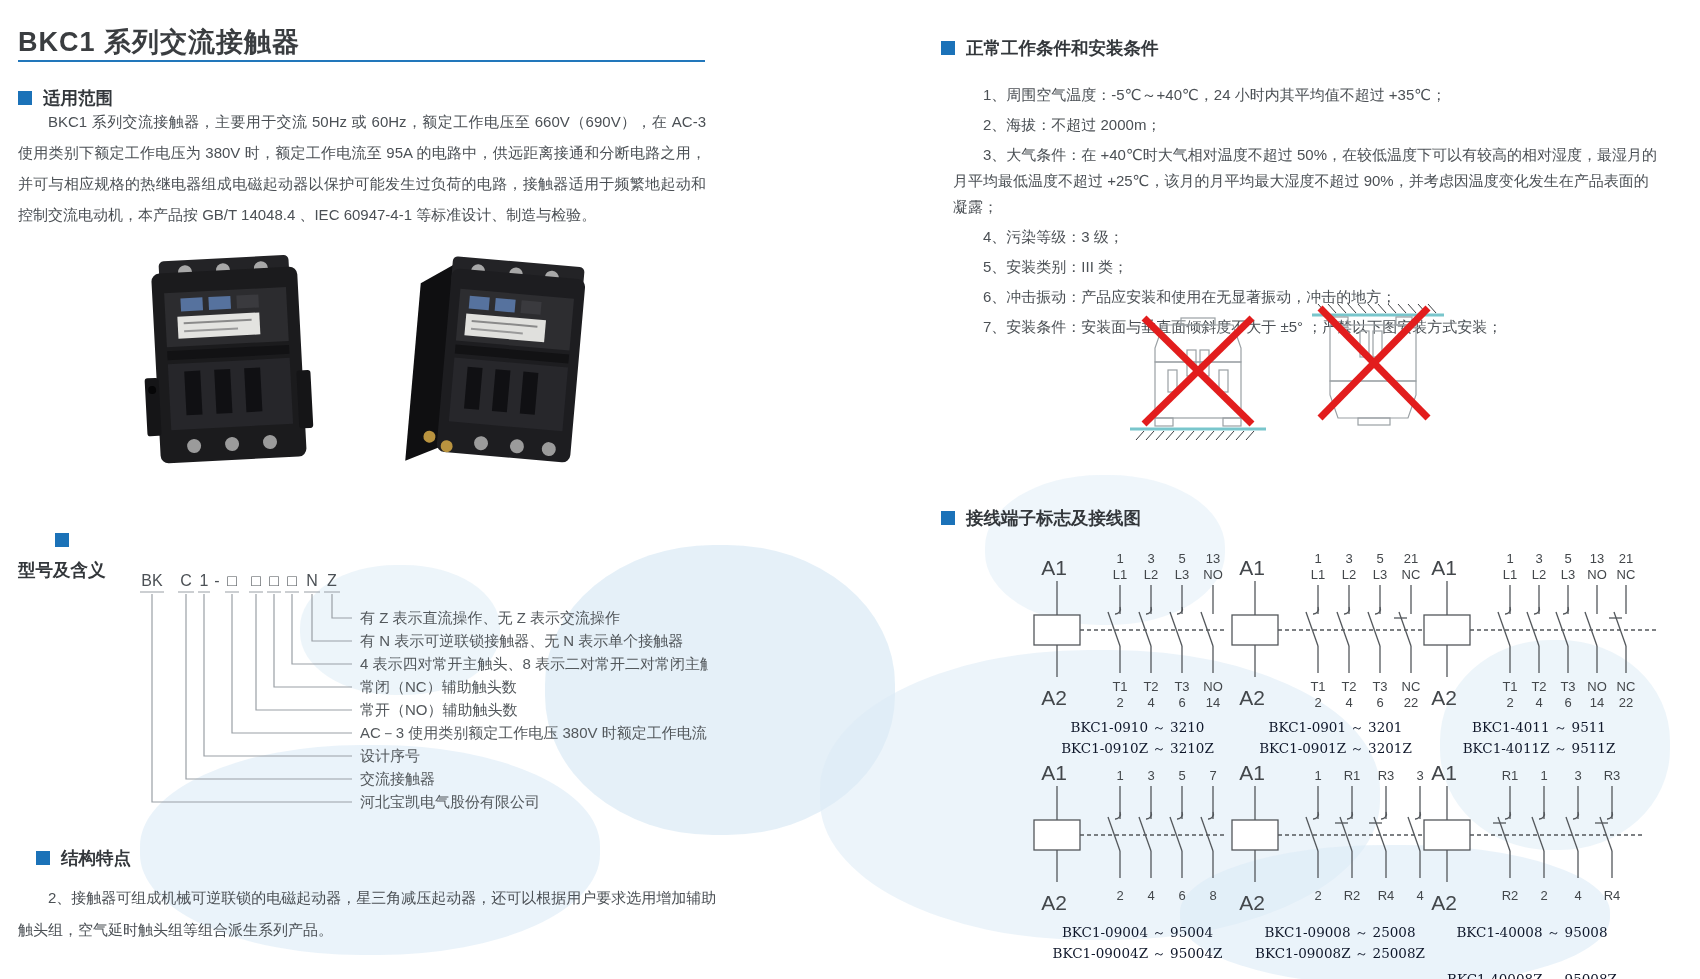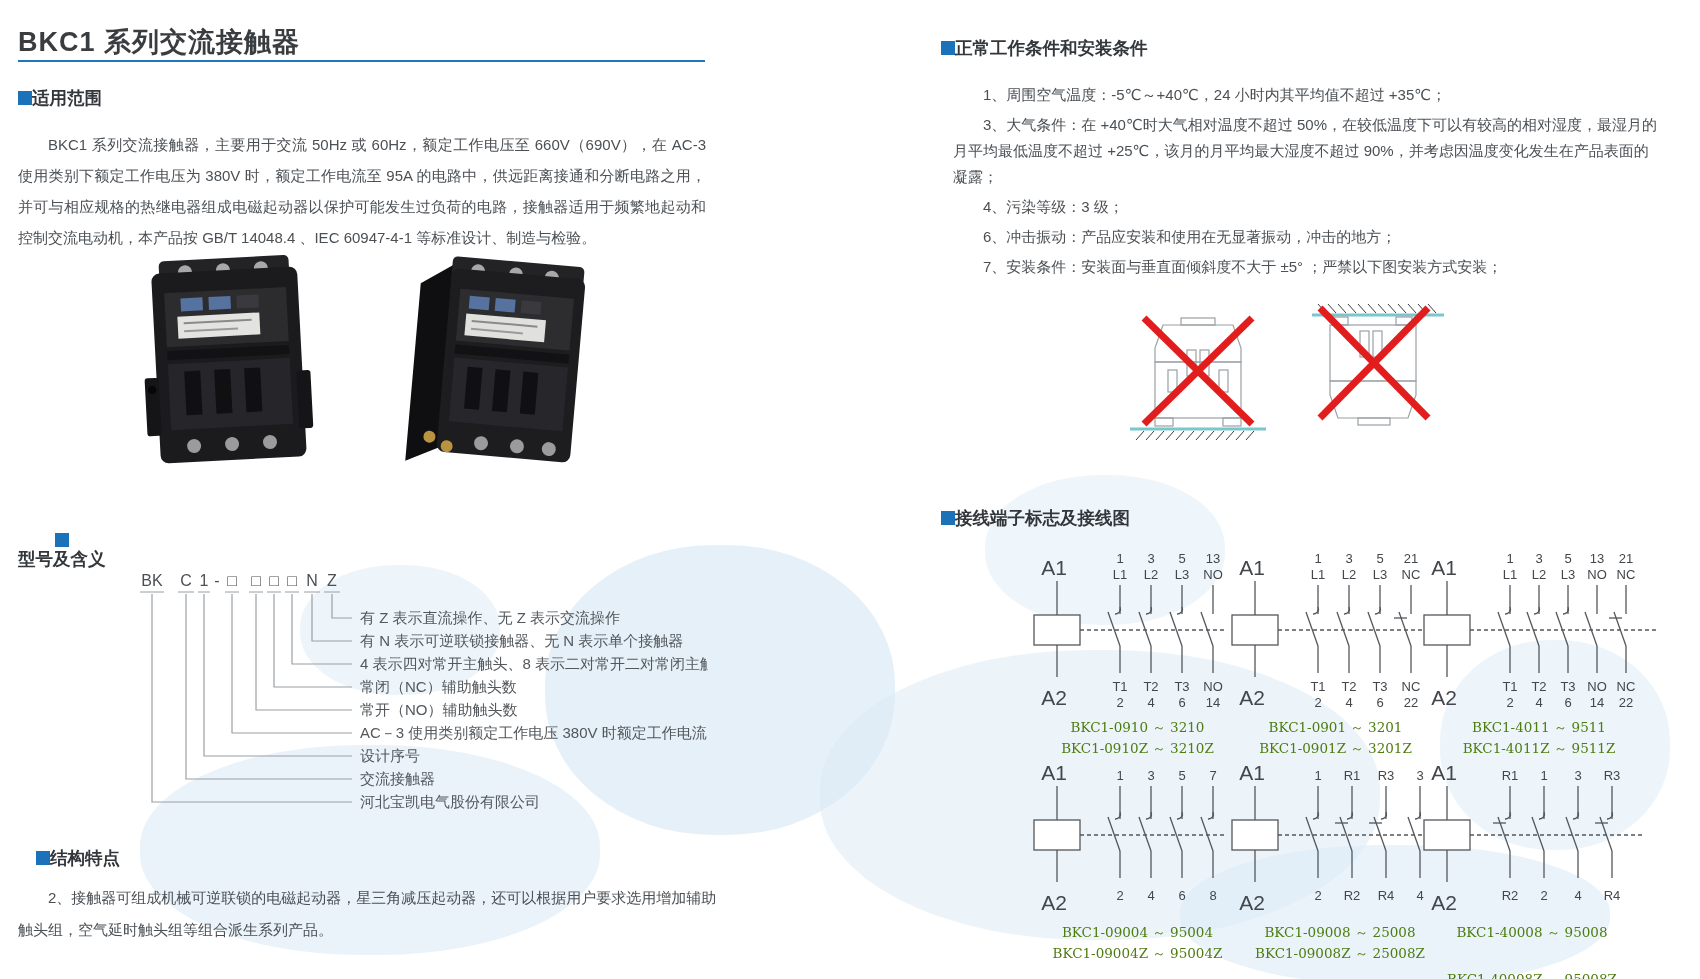--- a/index.html
+++ b/index.html
@@ -2,40 +2,40 @@
 <html><head>
 <meta charset="utf-8">
 <style>
   html,body{margin:0;padding:0;background:#fff;}
   .page{position:relative;width:1700px;height:979px;background:#ffffff;overflow:hidden;
         font-family:"Liberation Sans","DejaVu Sans",sans-serif;color:#4b5055;}
   .wm{position:absolute;background:#dcebf6;border-radius:48%;z-index:0;}
   .layer{position:absolute;z-index:1;}
   .page-title{left:18px;top:24px;font-size:27px;font-weight:bold;color:#3a3d40;letter-spacing:1px;}
   .title-rule{left:18px;top:60px;width:687px;height:2px;background:#2277bb;}
-  .sec-head{display:flex;align-items:center;gap:0;font-size:17.5px;font-weight:bold;color:#33373b;}
+  .sec-head{display:flex;align-items:center;gap:11px;font-size:17.5px;font-weight:bold;color:#33373b;}
   .sq{width:14px;height:14px;background:#1b72b8;flex:0 0 auto;}
   .body-text{font-size:15px;line-height:31px;text-align:justify;color:#4b5055;}
   .indent{text-indent:2em;}
-  .scope{left:18px;top:129px;width:688px;}
+  .scope{left:18px;top:106px;width:688px;}
   .features{left:18px;top:882px;width:700px;font-size:15px;line-height:32px;}
   .features p{margin:0;text-indent:2em;}
   .cond-list{left:941px;top:82px;width:716px;font-size:15px;line-height:26px;}
   .cond-list div{margin:0 0 4px 12px;text-indent:2em;}
   .wire-head{left:941px;top:506px;}
   .cond-head{left:941px;top:36px;}
   .model-head{left:18px;top:533px;flex-direction:column;}
   .feat-head{left:18px;top:846px;padding-left:18px;}
   .scope-head{left:18px;top:86px;}
   svg text{font-family:"Liberation Sans","DejaVu Sans",sans-serif;}
   .model-svg text{font-size:15px;fill:#53585c;}
   .model-svg text.code{font-size:16px;fill:#4b5055;text-anchor:middle;}
   .mline{stroke:#9aa0a6;stroke-width:1.2;fill:none;}
   .wcell{position:absolute;z-index:1;}
-  .wcap{font-family:"DejaVu Serif","Liberation Serif",serif;font-size:13.5px;color:#4d7c0f;
+  .wcap{font-family:"DejaVu Serif","Liberation Serif",serif;font-size:13.5px;color:#0f172a;
         text-align:center;line-height:21px;}
   .wire-svg line,.wire-svg path{stroke:#53575b;stroke-width:1.3;fill:none;}
   .wire-svg rect{stroke:#53575b;stroke-width:1.3;fill:#fff;}
   .wire-svg text{font-size:13px;fill:#43474b;text-anchor:middle;}
   .wire-svg text.big{font-size:21px;}
   .outline{stroke:#9aa0a4;stroke-width:1.2;fill:none;}
   .teal{stroke:#79c6cc;stroke-width:3;}
   .hatch{stroke:#3a3d40;stroke-width:1;}
   .redx{stroke:#e21d1d;stroke-width:7;}
 </style>
@@ -161,22 +161,24 @@
   <div class="layer features">
     <p>2、接触器可组成机械可逆联锁的电磁起动器，星三角减压起动器，还可以根据用户要求选用增加辅助触头组，空气延时触头组等组合派生系列产品。</p>
   </div>
 
   <div class="layer sec-head cond-head">
     <span class="sq"></span>
     <span>正常工作条件和安装条件</span>
   </div>
   <div class="layer cond-list">
     <div>1、周围空气温度：-5℃～+40℃，24 小时内其平均值不超过 +35℃；</div>
+    <div>2、海拔：不超过 2000m；</div>
     <div>3、大气条件：在 +40℃时大气相对温度不超过 50%，在较低温度下可以有较高的相对湿度，最湿月的月平均最低温度不超过 +25℃，该月的月平均最大湿度不超过 90%，并考虑因温度变化发生在产品表面的凝露；</div>
     <div>4、污染等级：3 级；</div>
+    <div>5、安装类别：III 类；</div>
     <div>6、冲击振动：产品应安装和使用在无显著振动，冲击的地方；</div>
     <div>7、安装条件：安装面与垂直面倾斜度不大于 ±5° ；严禁以下图安装方式安装；</div>
   </div>
 
   <svg class="layer" style="left:1122px;top:312px;" width="152" height="138" viewBox="0 0 152 138">
     <rect class="outline" x="59" y="6" width="34" height="7"></rect>
     <polygon class="outline" points="41,13 111,13 119,36 119,50 33,50 33,36"></polygon>
     <rect class="outline" x="33" y="50" width="86" height="56"></rect>
     <rect class="outline" x="65" y="38" width="9" height="26"></rect>
     <rect class="outline" x="78" y="38" width="9" height="26"></rect>

